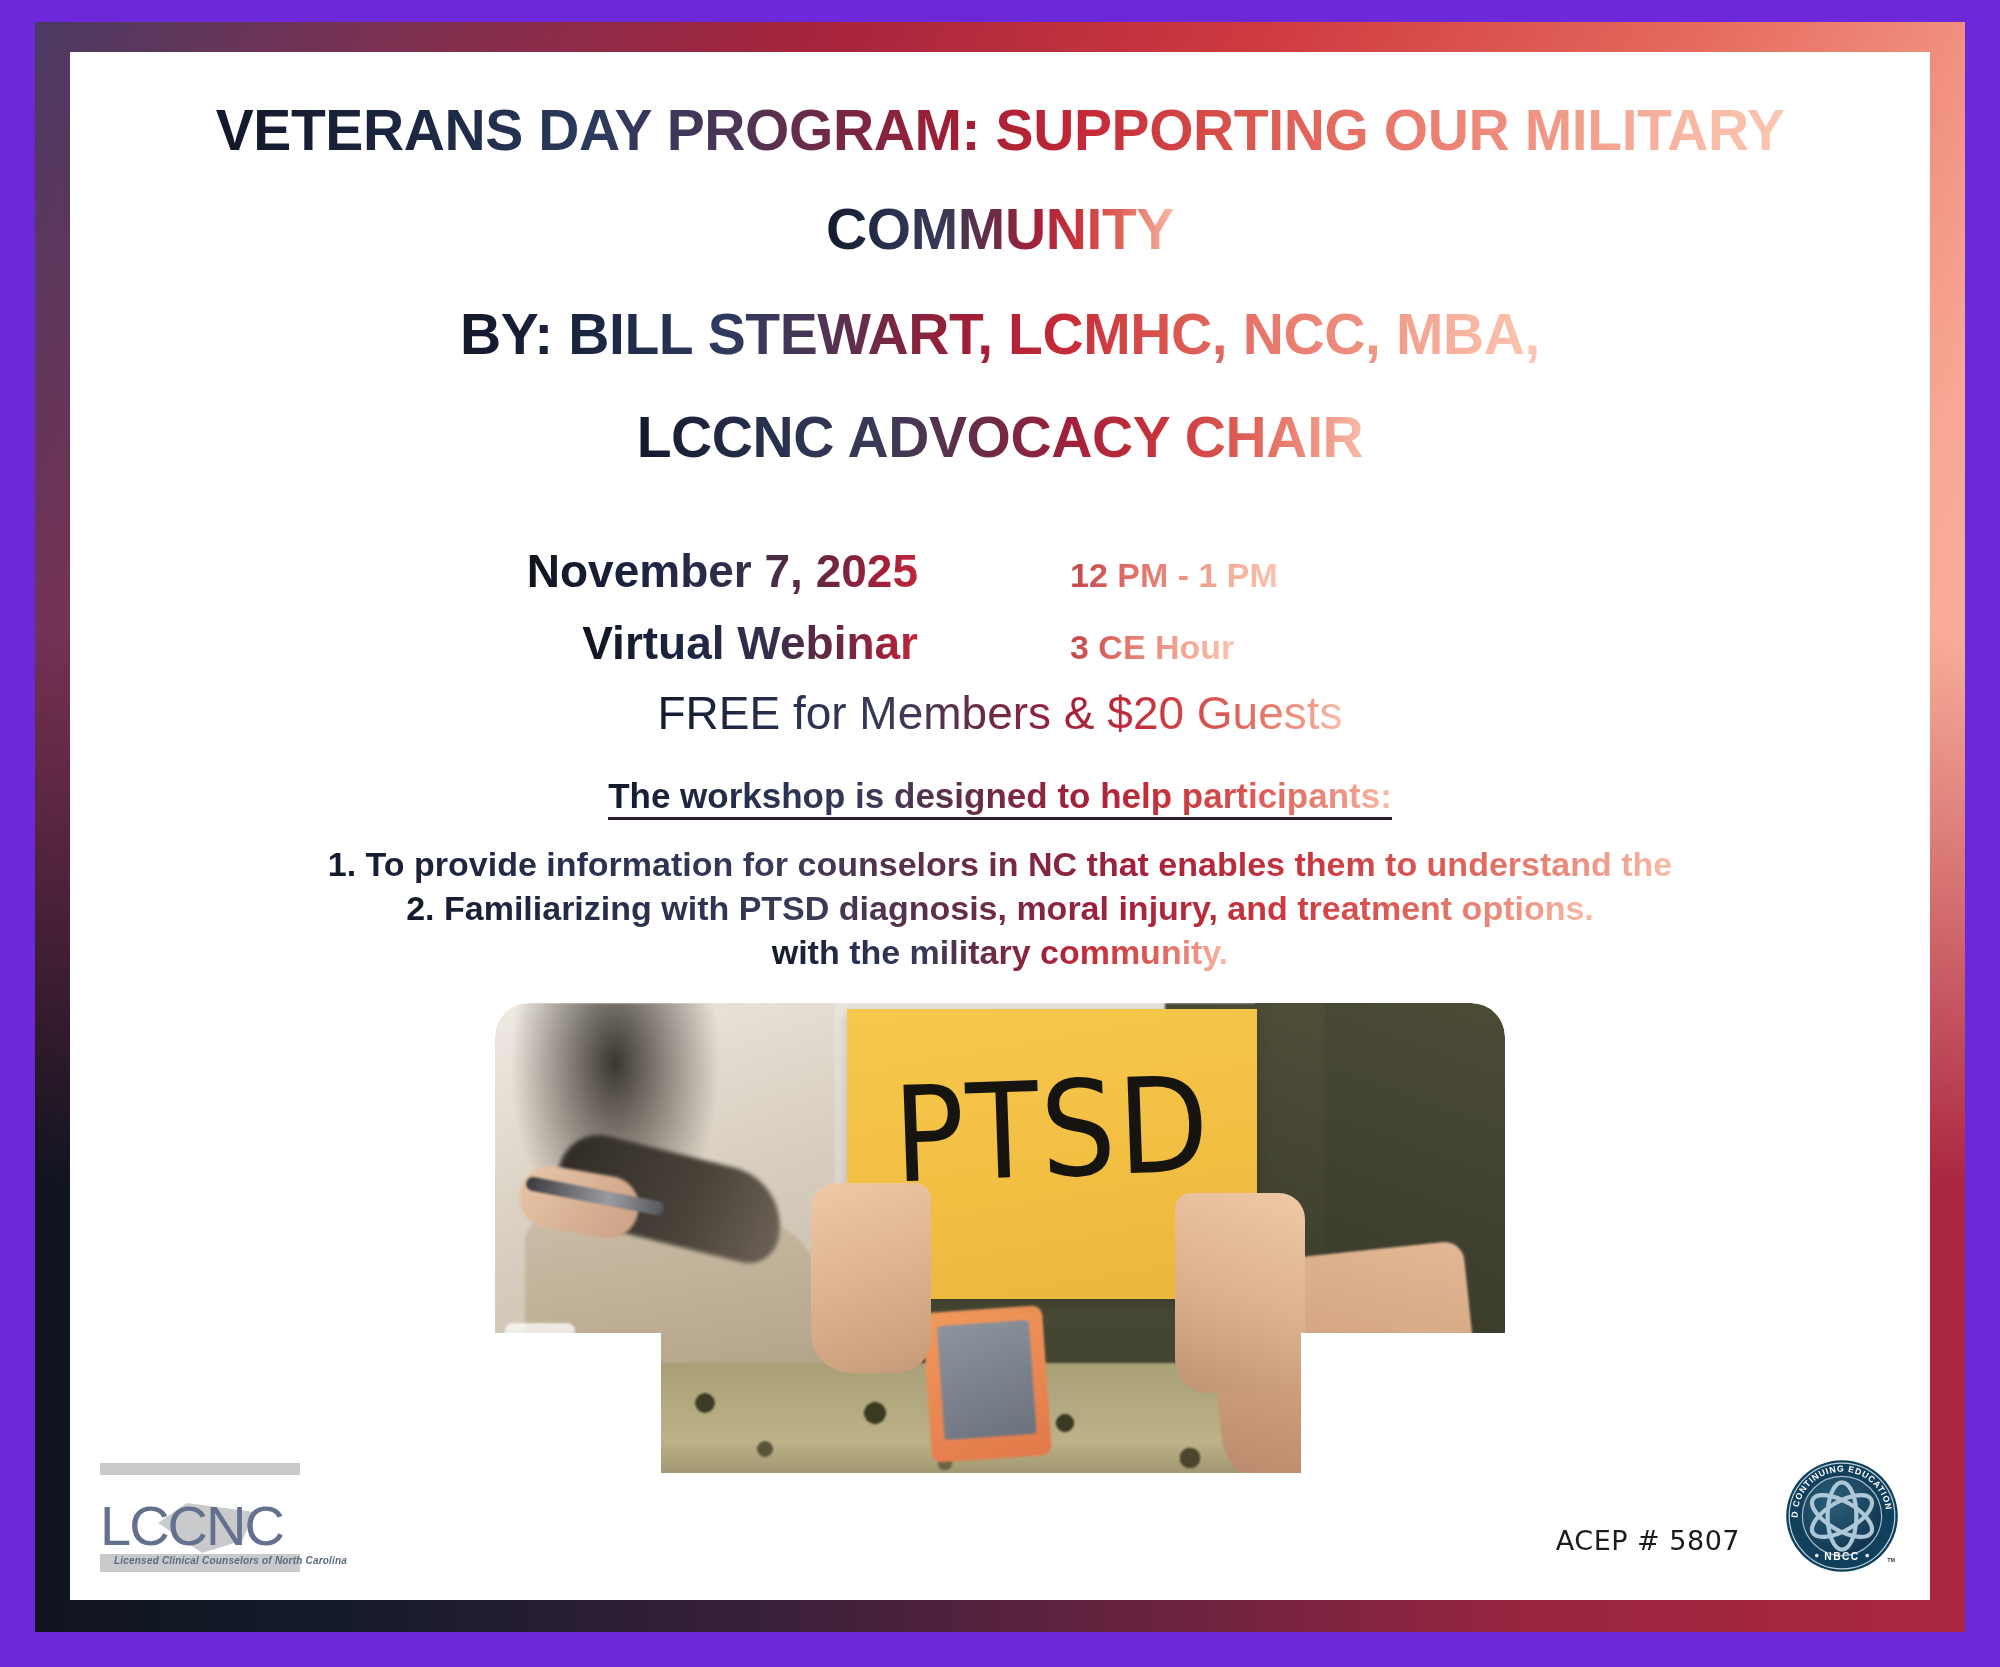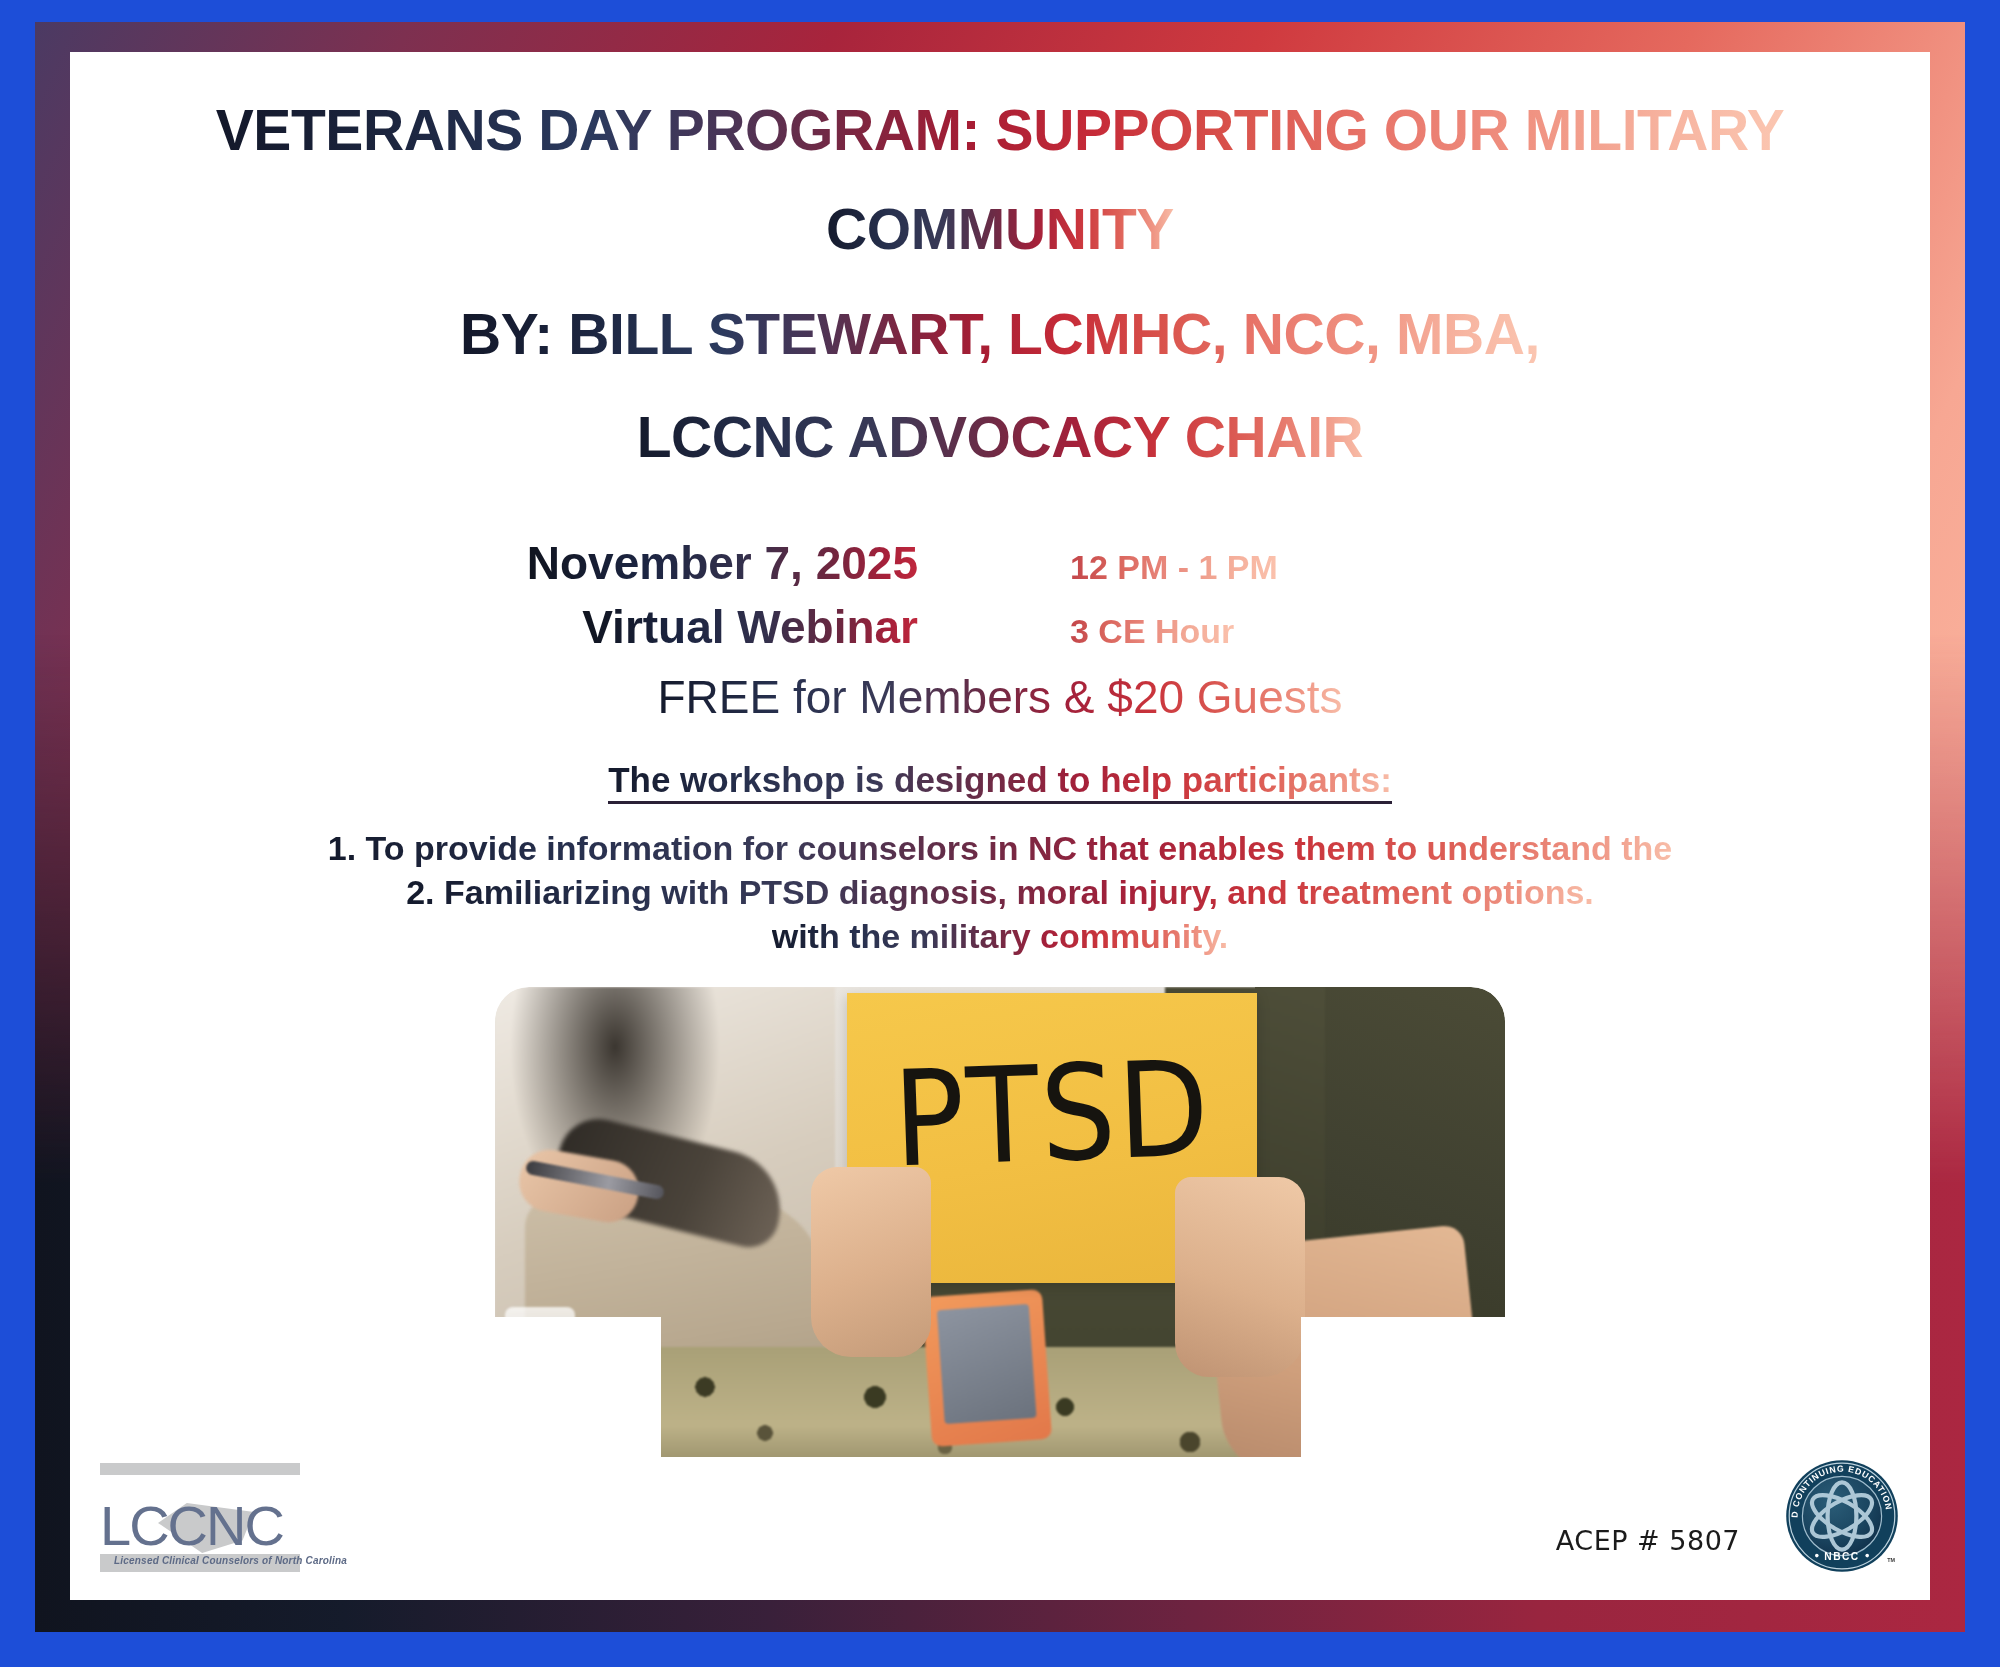--- a/index.html
+++ b/index.html
@@ -12,21 +12,21 @@
     height: 1667px;
     font-family: "Liberation Sans", sans-serif;
     overflow: hidden;
   }
 
   
   #flyer {
     position: relative;
     width: 2000px;
     height: 1667px;
-    background: #1d4ed8;
+    background: #6d28d9;
     box-sizing: border-box;
   }
   .frame {
     position: absolute;
     left: 35px;
     top: 22px;
     width: 1930px;
     height: 1610px;
     background:
       linear-gradient(115deg,
@@ -118,21 +118,21 @@
 
   
   .details {
     margin-top: 70px;
     display: grid;
     grid-template-columns: 1fr 1fr;
     column-gap: 0px;
     row-gap: 10px;
     align-items: baseline;
   }
-  .det-left  { text-align: right; padding-right: 82px; font-size: 46px; font-weight: 700; }
+  .det-left  { text-align: right; padding-right: 82px; font-size: 46px; font-weight: 700; margin-top: 8px; }
   .det-right { text-align: left;  padding-left: 70px;  font-size: 34px; font-weight: 700; }
   .fullwide {
     grid-column: 1 / span 2;
     text-align: center;
     font-size: 46px;
     font-weight: 400;
     padding-top: 6px;
   }
 
   

